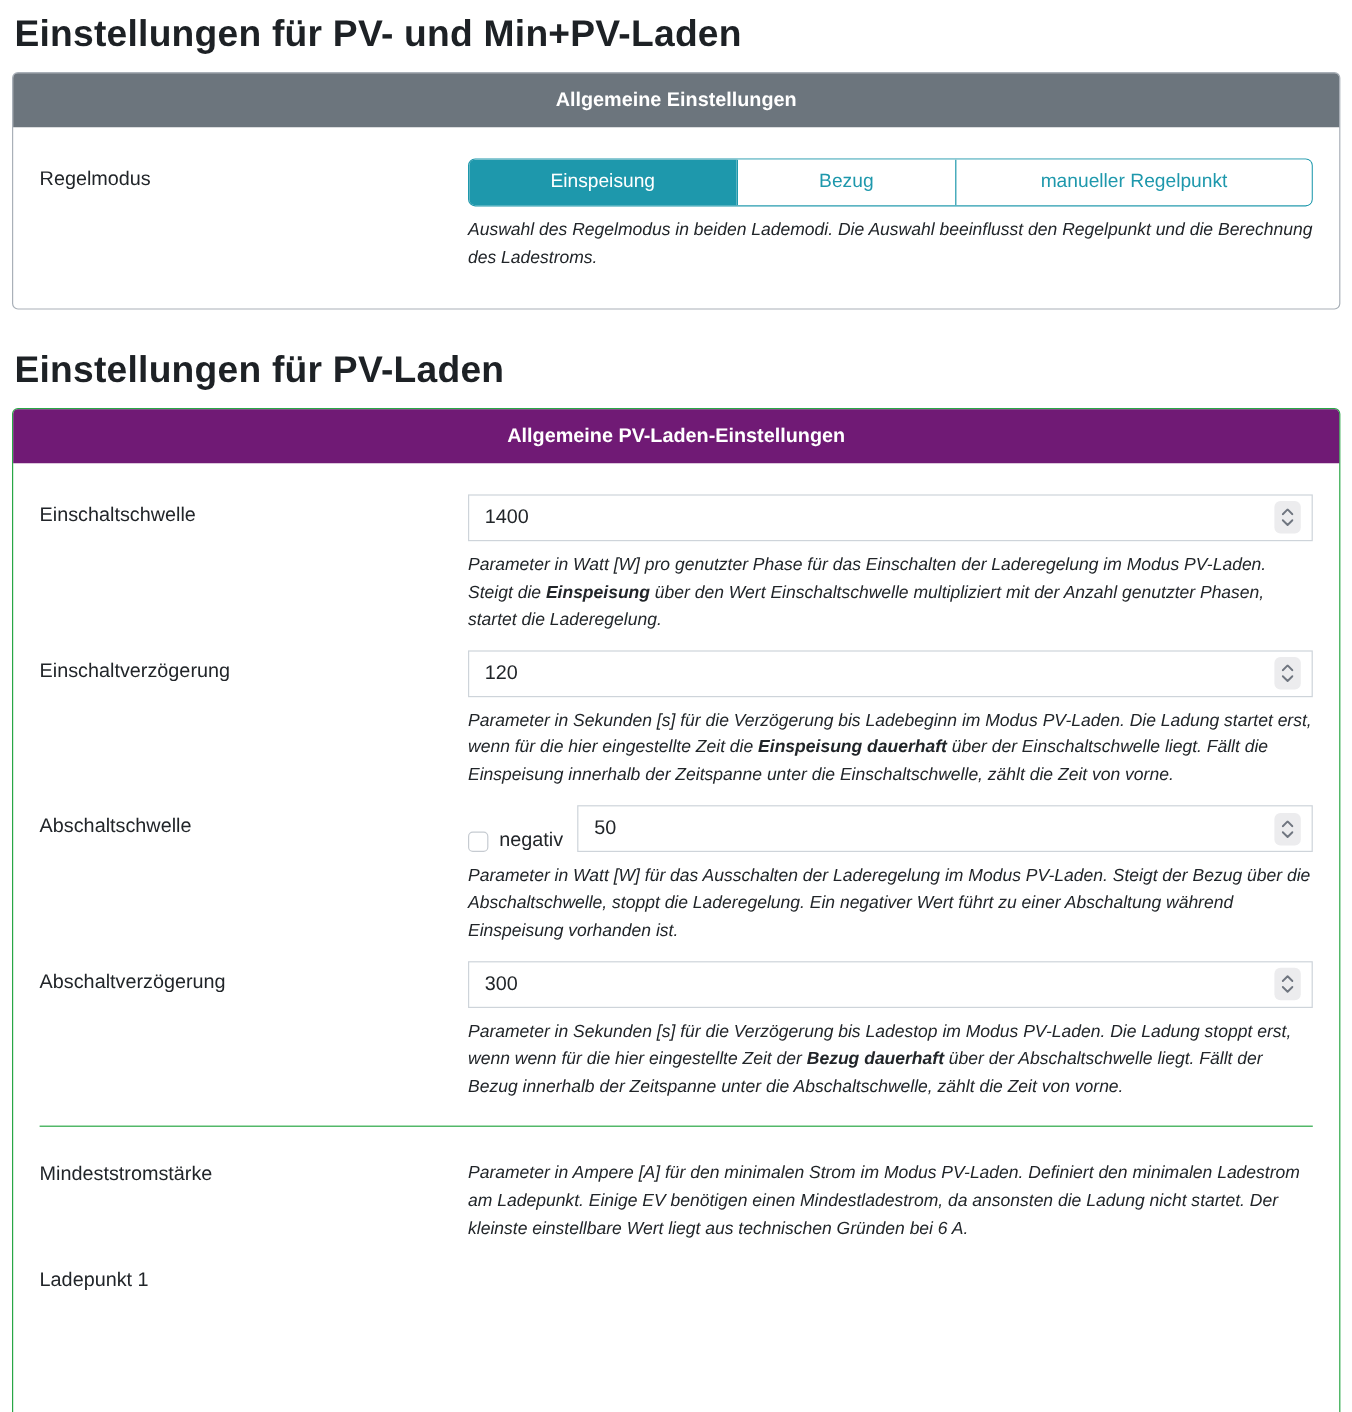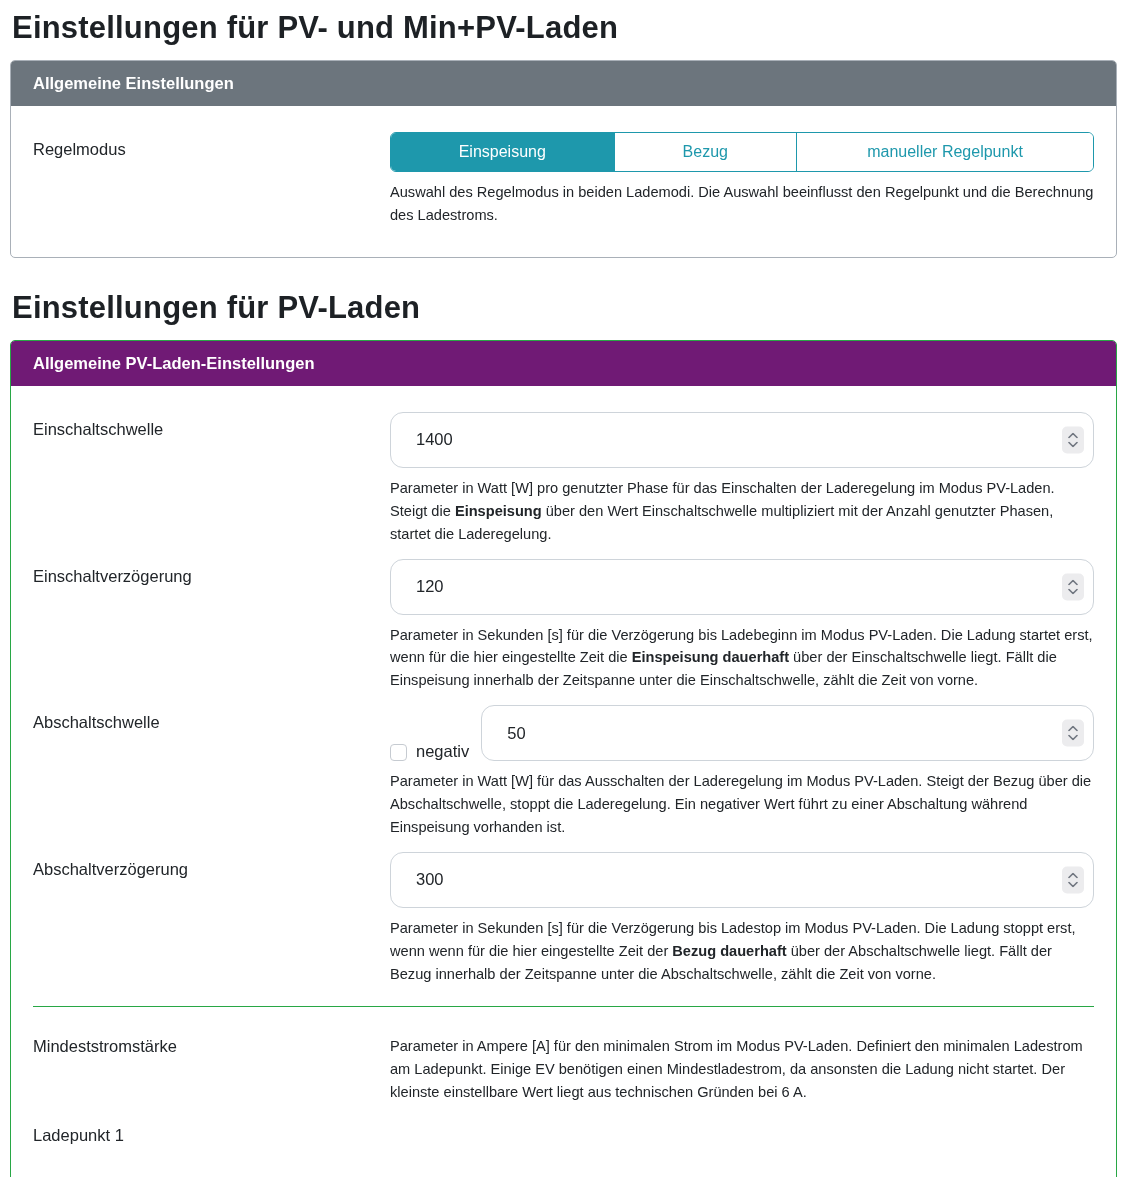--- a/index.html
+++ b/index.html
@@ -25,20 +25,21 @@
   }
   .card.gray  { border:1px solid #a9b0b8; }
   .card.green { border:1px solid #28a745; }
 
   .card-header {
     color:#fff;
     font-weight:700;
     font-size:16.5px;
     padding:13px 22px;
     border-radius:4px 4px 0 0;
+    text-align:center;
   }
   .card.gray  .card-header { background:#6c757d; }
   .card.green .card-header { background:#701a75; }
 
   .card-body { padding:26px 22px 30px 22px; }
 
   .row {
     display:flex;
     align-items:flex-start;
     margin-bottom:13px;
@@ -81,33 +82,34 @@
   .w-bezug { width:26.0%; }
   .w-manuell { width:42.3%; }
   .w-half { width:50%; }
 
   .help {
     margin-top:9px;
     font-size:14.6px;
     line-height:1.57;
     color:#212529;
     max-width:707px;
+    font-style:italic;
   }
   .help b { font-weight:700; }
 
   
   .num-wrap { position:relative; width:100%; }
   .num-input {
     width:100%;
-    height:56px;
+    height:39px;
     border:1px solid #ced4da;
-    border-radius:13px;
+    border-radius:0;
     font-size:16.5px;
     color:#212529;
-    padding:0 44px 0 25px;
+    padding:0 44px 0 13px;
     font-family:inherit;
     background:#fff;
     -moz-appearance:textfield;
     appearance:textfield;
   }
   .num-input::-webkit-outer-spin-button,
   .num-input::-webkit-inner-spin-button { -webkit-appearance:none; }
   .spinner {
     position:absolute;
     right:10px; top:50%;

